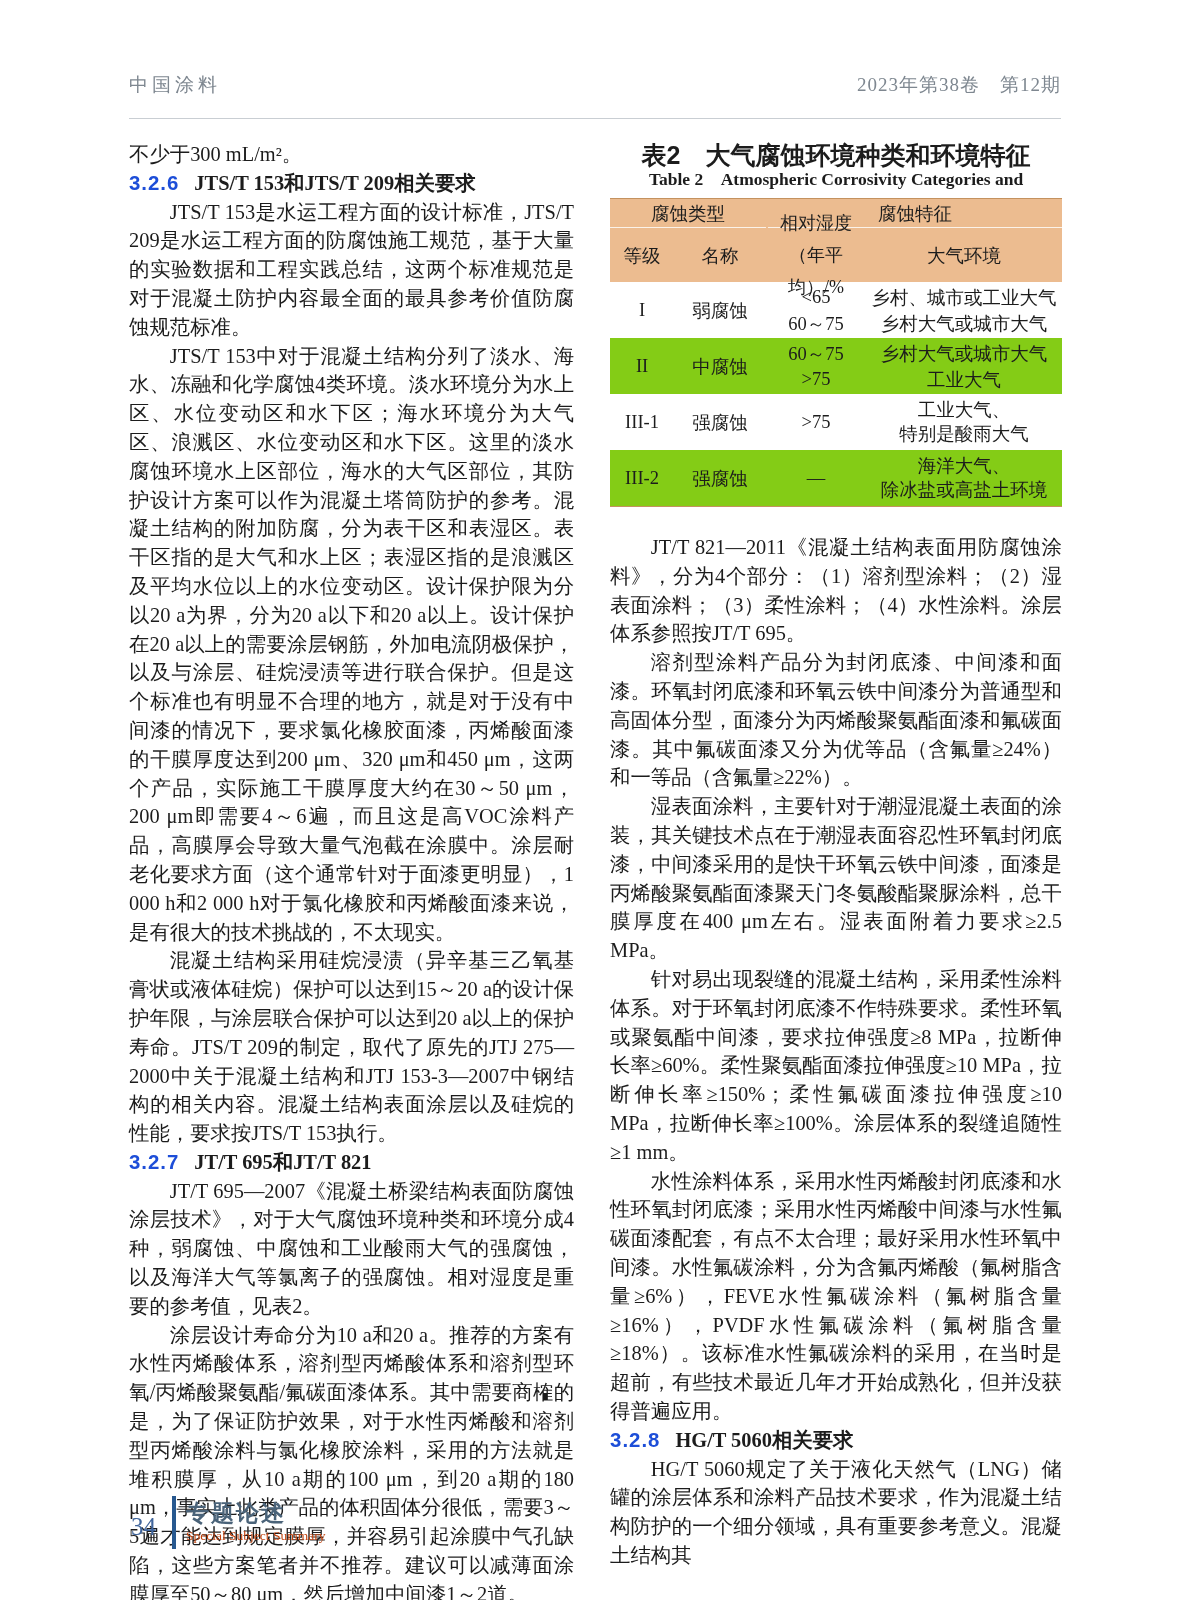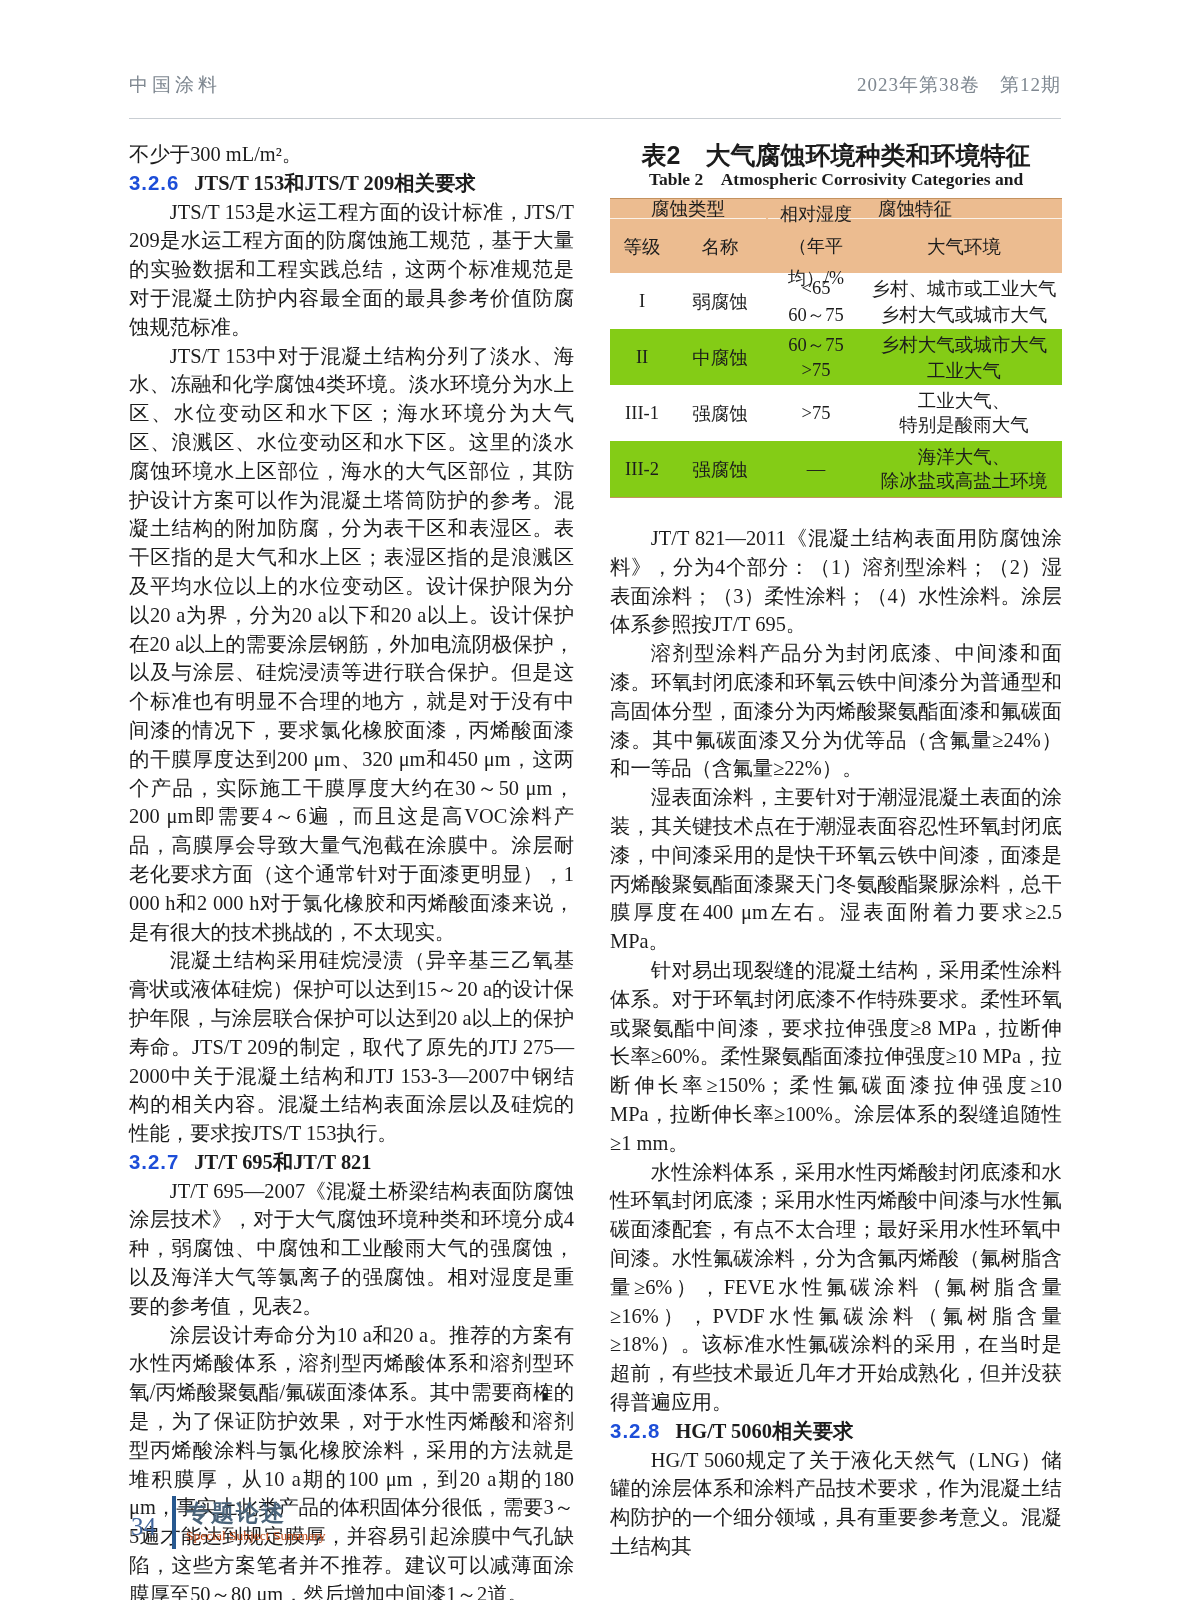--- a/index.html
+++ b/index.html
@@ -26,21 +26,21 @@
   .sec-title{font-weight:700;}
 
   
   .tablefig{margin:0 0 26px 0;padding:0;}
   .cap-zh{text-align:center;font-weight:700;font-size:25px;line-height:26px;
           font-family:"Liberation Sans","DejaVu Sans",sans-serif;margin-top:2px;}
   .cap-en{text-align:center;font-weight:700;font-size:17.5px;line-height:23px;}
   .tbl{margin-top:7px;border-top:1.5px solid #c4925f;border-bottom:1.5px solid #c4925f;
        font-size:18.5px;}
   .thead{background:#ecbc90;}
-  .tg-row{display:flex;height:20px;justify-content:flex-end;}
+  .tg-row{display:flex;height:29px;justify-content:flex-end;}
   .tg-cell{display:flex;align-items:center;justify-content:center;
            border-bottom:1px solid rgba(255,255,255,.8);}
   .tg-c1{width:156px;margin-right:2px;}
   .tg-c2{flex:1;}
   .th-row{display:flex;height:54px;}
   .cell{display:flex;align-items:center;justify-content:center;text-align:center;}
   .c-grade{width:64px;}
   .c-name{width:92px;}
   .c-rh{width:100px;}
   .c-env{flex:1;}

